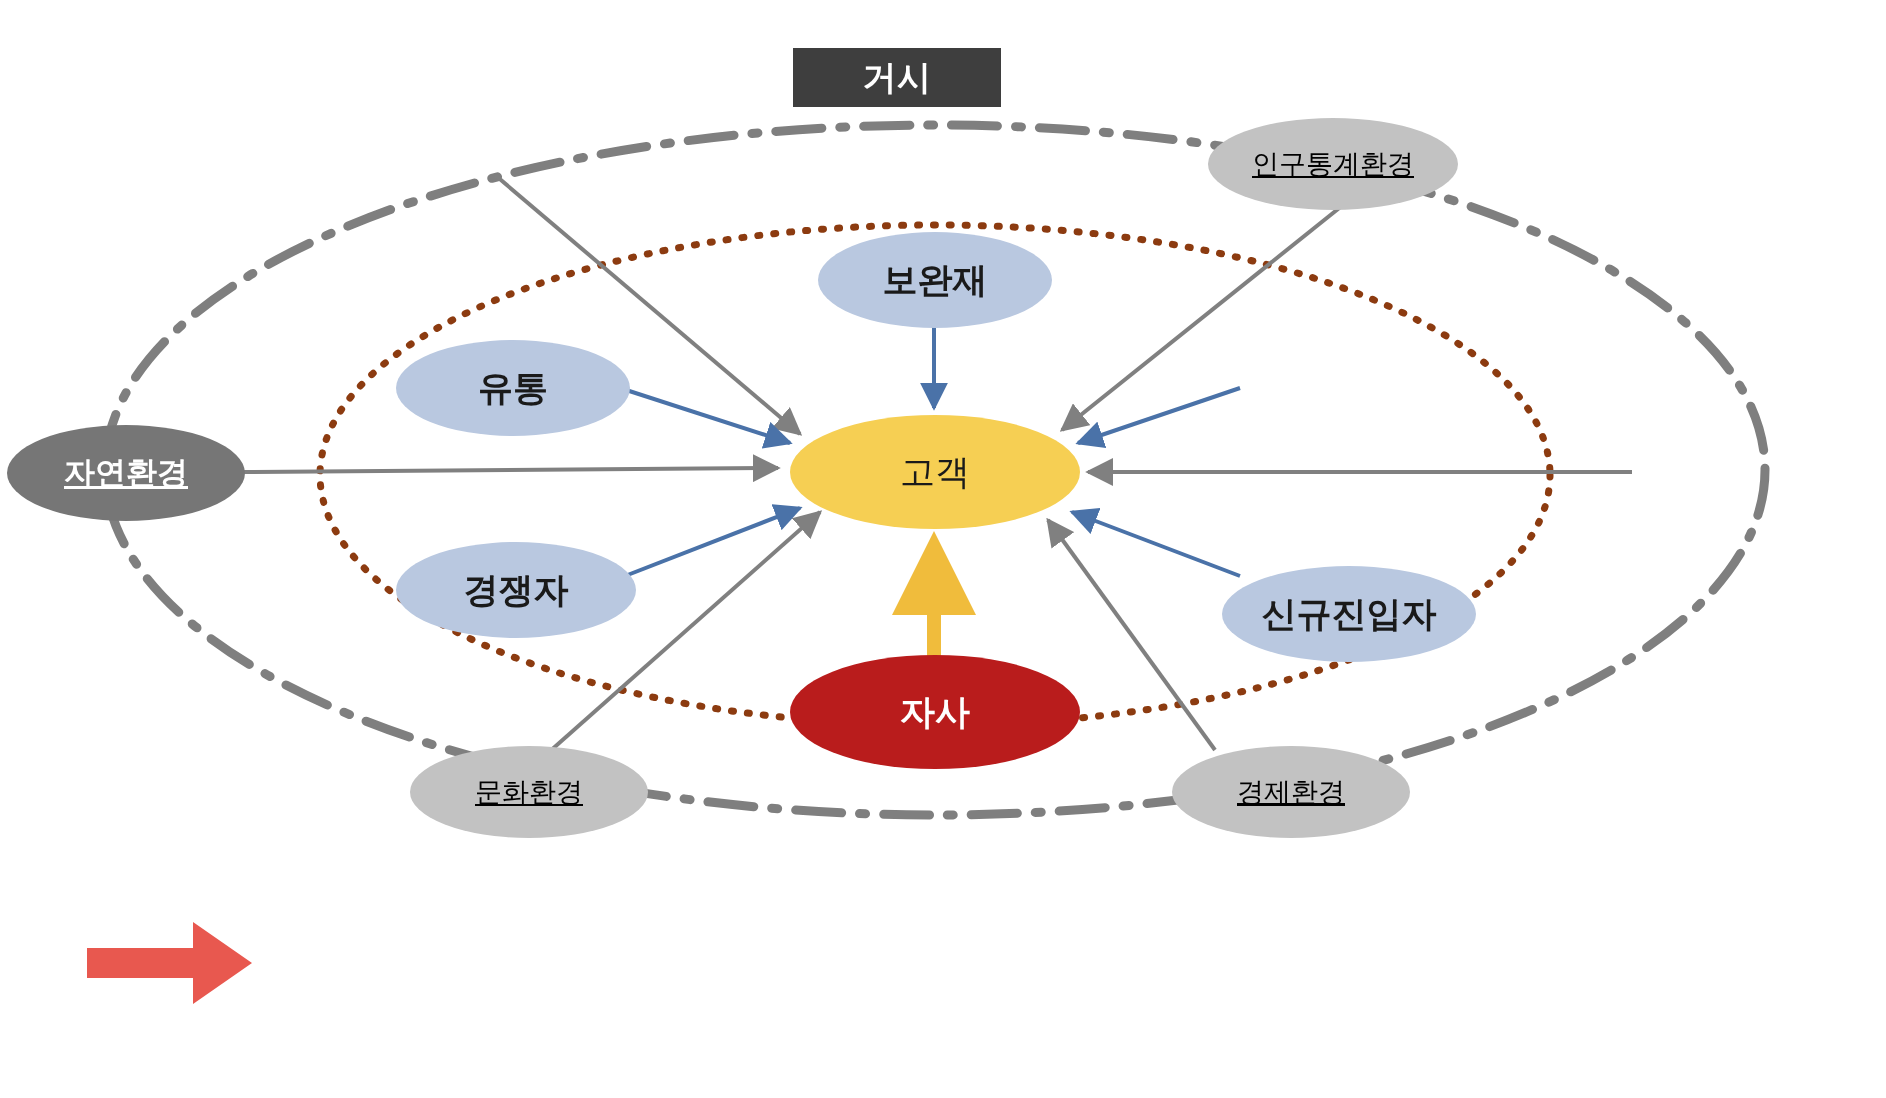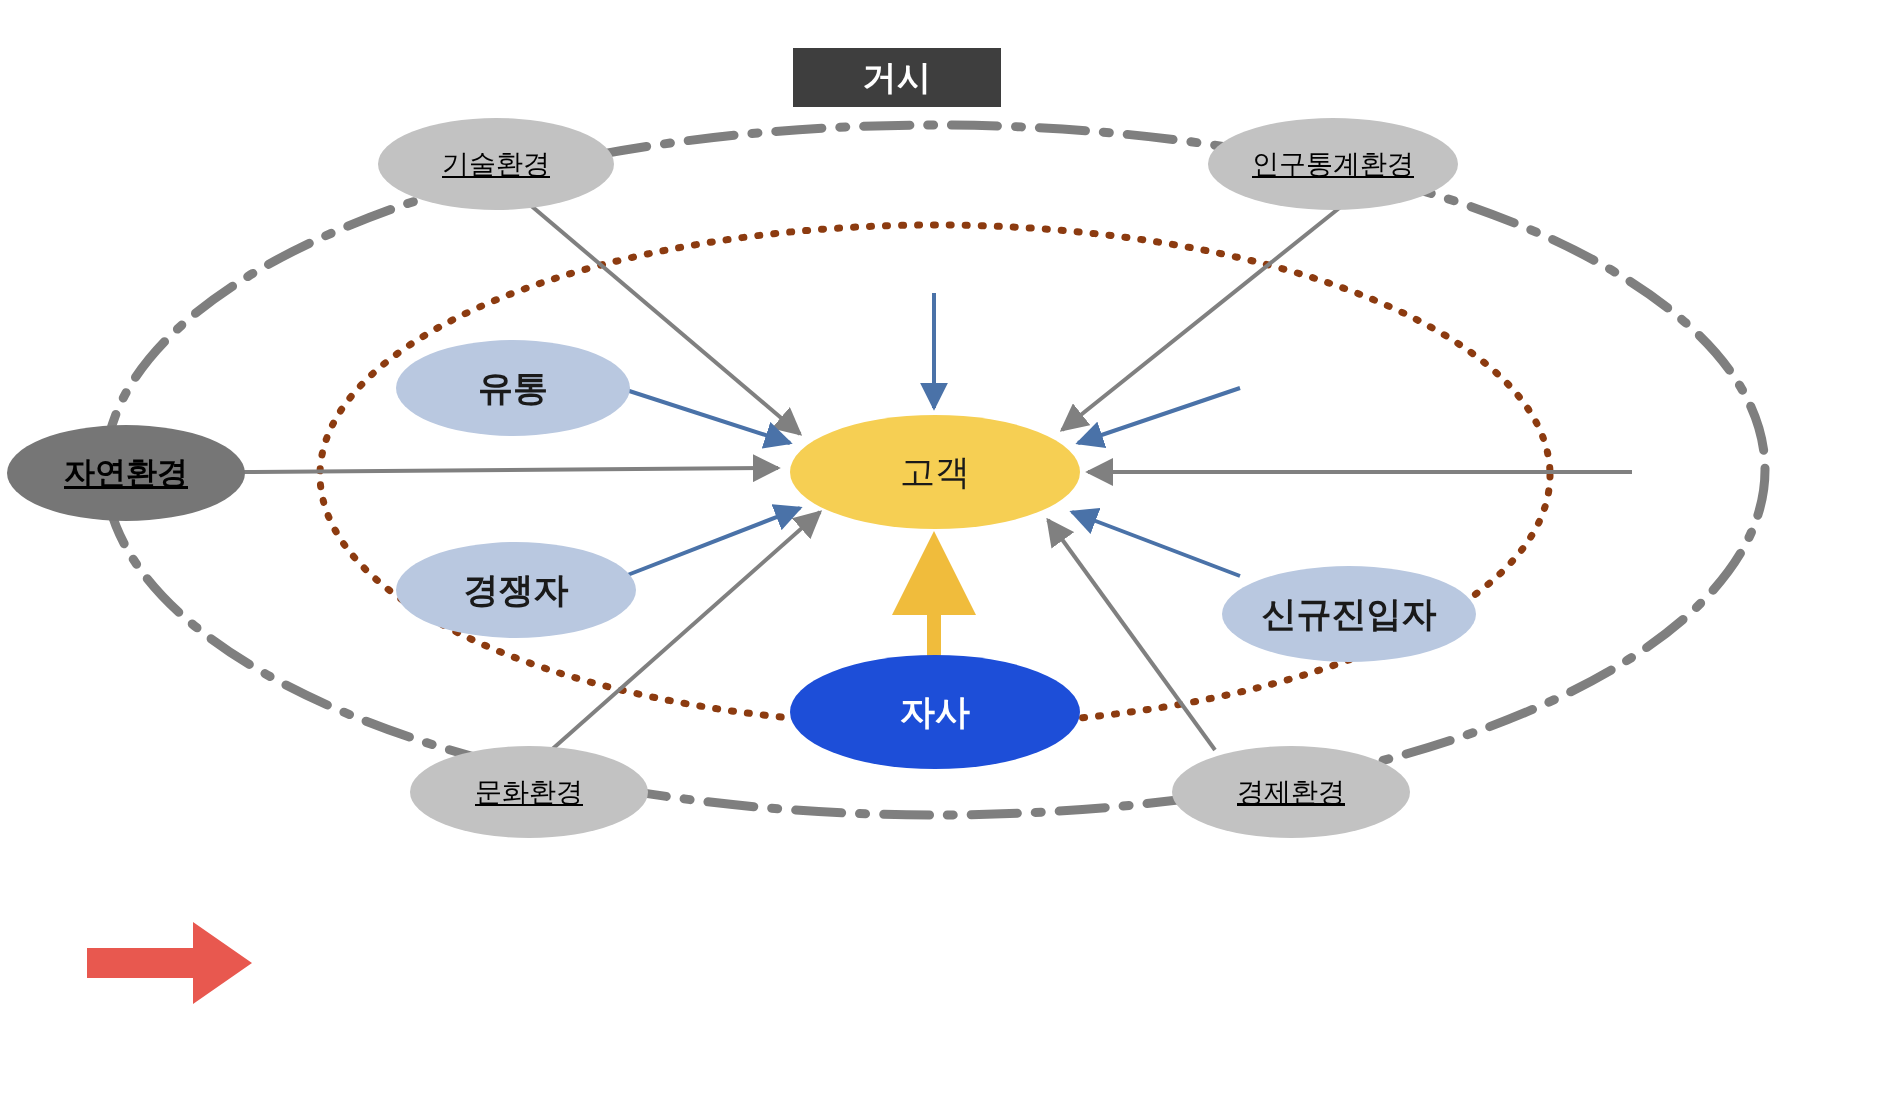--- a/index.html
+++ b/index.html
@@ -58,21 +58,21 @@
   }
   .node.macro .node-label {
     text-decoration: underline;
     text-underline-offset: 3px;
   }
 
   
   .node.macro-dark {
     background: #767676;
     border-radius: 50%;
-    color: #000000;
+    color: #ffffff;
     font-size: 31px;
     font-weight: bold;
   }
   .node.macro-dark .node-label {
     text-decoration: underline;
     text-underline-offset: 3px;
   }
 
   
   .node.micro {
@@ -87,21 +87,21 @@
   .node.center-node {
     background: #f6cf53;
     border-radius: 50%;
     color: #1a1a1a;
     font-size: 35px;
     font-weight: normal;
   }
 
   
   .node.self-node {
-    background: #1d4ed8;
+    background: #b91c1c;
     border-radius: 50%;
     color: #ffffff;
     font-size: 35px;
     font-weight: bold;
   }
 
   
   #legend-box {
     position: absolute;
     left: 793px;
@@ -187,41 +187,41 @@
 
     <polygon points="87,948 193,948 193,922 252,963 193,1004 193,978 87,978" fill="#e8584f"></polygon>
   </svg>
 
   <div id="legend-box">
     <div class="legend-cell legend-macro">
       <span>거시</span>
     </div>
   </div>
 
-  <div class="node macro" style="left:378px; top:118px; width:236px; height:92px;">
-    <span class="node-label">기술환경</span>
-  </div>
 
   <div class="node macro" style="left:1208px; top:118px; width:250px; height:92px;">
     <span class="node-label">인구통계환경</span>
   </div>
 
   <div class="node macro-dark" style="left:7px; top:425px; width:238px; height:96px;">
     <span class="node-label">자연환경</span>
   </div>
 
 
   <div class="node macro" style="left:410px; top:746px; width:238px; height:92px;">
     <span class="node-label">문화환경</span>
   </div>
 
   <div class="node macro" style="left:1172px; top:746px; width:238px; height:92px;text-decoration:underline;">
     <span class="node-label">경제환경</span>
   </div>
 
+  <div class="node micro" style="left:818px; top:232px; width:234px; height:96px;">
+    <span class="node-label">보완재</span>
+  </div>
 
   <div class="node micro" style="left:396px; top:340px; width:234px; height:96px;">
     <span class="node-label">유통</span>
   </div>
 
 
   <div class="node micro" style="left:396px; top:542px; width:240px; height:96px;">
     <span class="node-label">경쟁자</span>
   </div>
 

